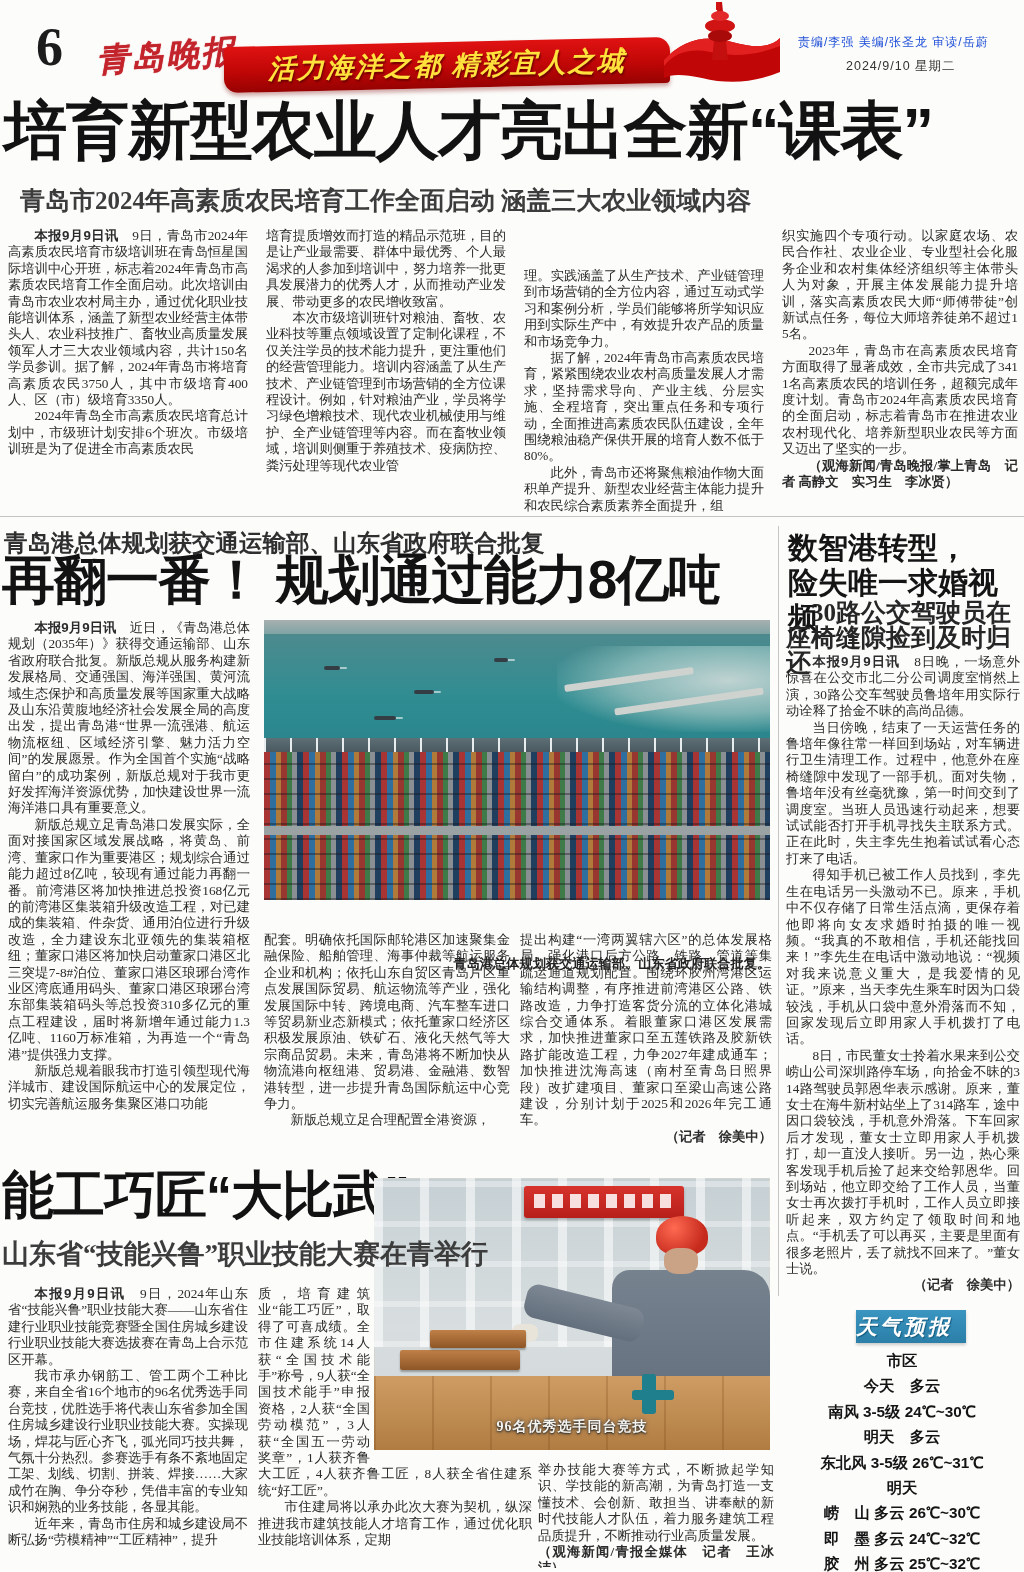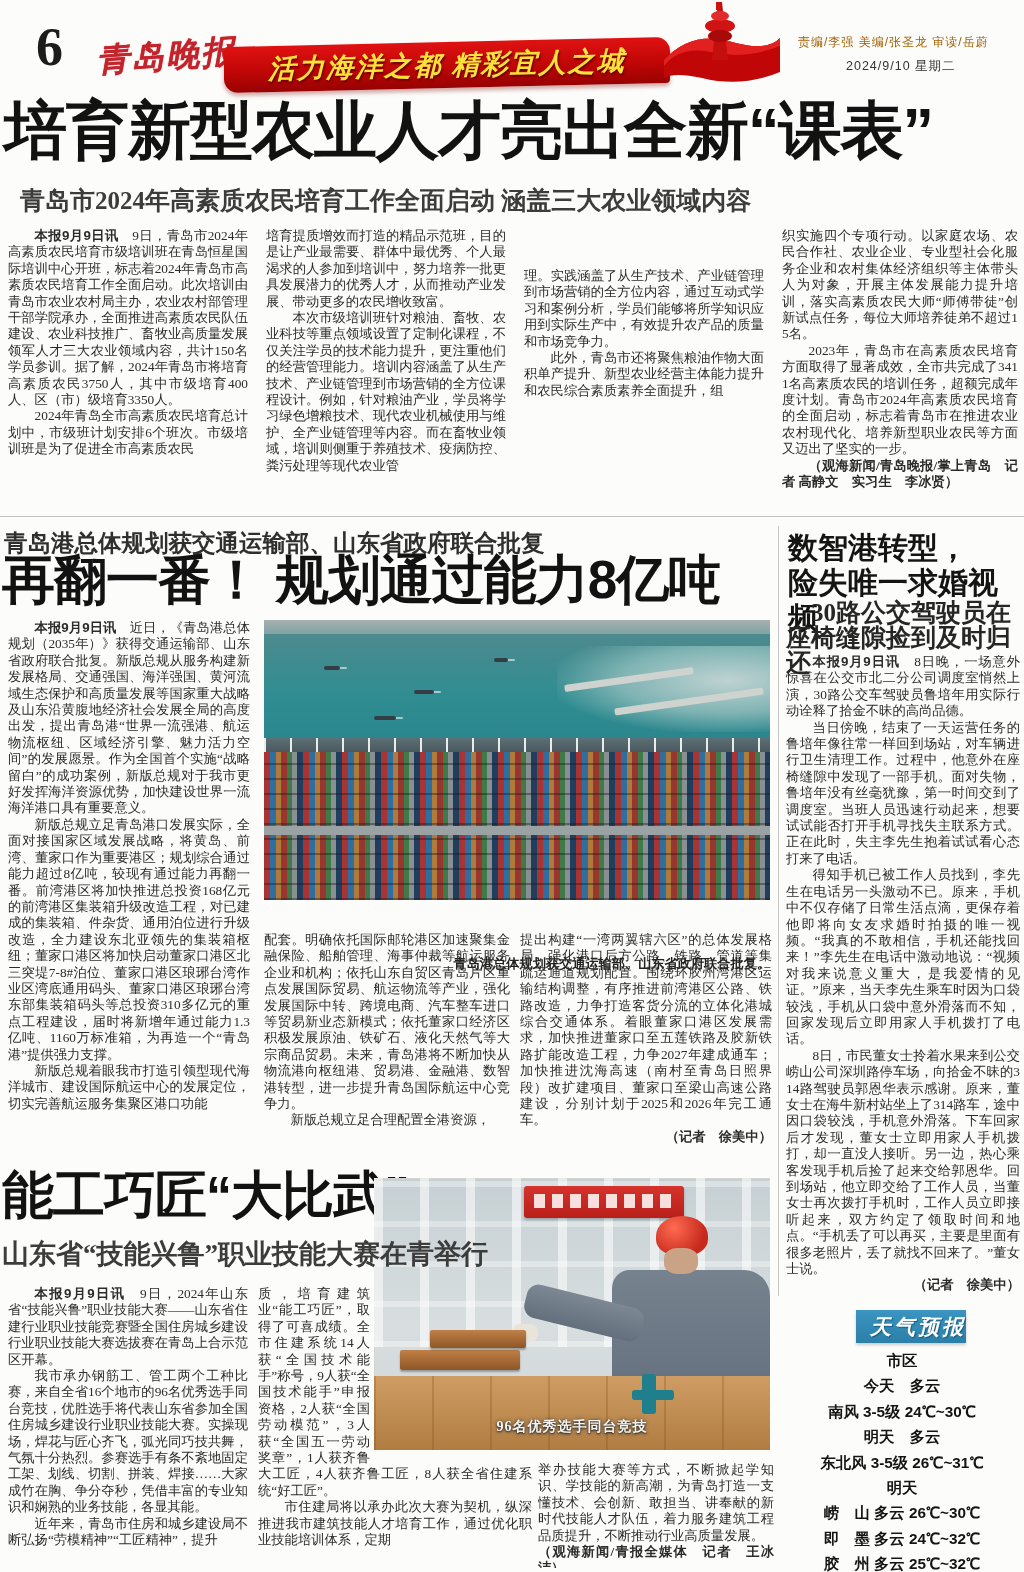--- a/index.html
+++ b/index.html
@@ -8,21 +8,21 @@
   .abs{position:absolute;}
   
   .pagenum{font-family:"Liberation Serif",serif;font-weight:700;font-size:54px;color:#1c1c1c;line-height:1;}
   .masthead{font-size:33px;font-weight:700;font-style:italic;color:#c3242c;transform:rotate(-4deg);
             letter-spacing:2px;text-shadow:0 0 1px #c3242c;}
   .ribbon{background:linear-gradient(180deg,#e01212 0%,#c00606 55%,#970202 100%);
           border-radius:4px 14px 4px 14px;transform:skewY(-1.3deg);
           display:flex;align-items:center;justify-content:center;box-shadow:0 3px 4px rgba(120,0,0,.35);}
   .ribbon span{font-family:"Liberation Sans",sans-serif;font-weight:900;font-style:italic;
           font-size:27px;color:#ffe23c;letter-spacing:2px;text-shadow:1px 2px 2px #6d0000;}
-  .credits{font-size:12px;color:#a16207;letter-spacing:1px;font-family:"Liberation Sans",sans-serif;}
+  .credits{font-size:12px;color:#1d4ed8;letter-spacing:1px;font-family:"Liberation Sans",sans-serif;}
   .dateline{font-size:12.5px;color:#333;letter-spacing:1px;font-family:"Liberation Sans",sans-serif;}
   
   .h-main{font-family:"Liberation Sans",sans-serif;font-weight:900;color:#121212;line-height:1.05;
           letter-spacing:-1px;white-space:nowrap;}
   .h-sub{font-family:"Liberation Serif",serif;font-weight:600;color:#3c3c3c;white-space:nowrap;}
   .kicker{font-family:"Liberation Serif",serif;font-weight:700;color:#2f2f2f;white-space:nowrap;}
   
   .col{font-size:13.3px;line-height:16.4px;text-align:justify;word-break:break-all;overflow:hidden;}
   .col p{margin:0;}
   .col p.ind{text-indent:2em;}
@@ -68,21 +68,21 @@
             background:repeating-linear-gradient(90deg,rgba(120,70,20,.25) 0 2px,rgba(0,0,0,0) 2px 58px),
                        linear-gradient(180deg,#cf9d63,#b07c42);}
   .pw-wood{position:absolute;background:linear-gradient(180deg,#c08048,#8e5626);border-radius:2px;box-shadow:0 2px 2px rgba(0,0,0,.3);}
   .pw-clamp{position:absolute;background:#1f7f8c;border-radius:3px;}
   .pw-cap{position:absolute;left:0;right:0;text-align:center;color:#f3f3ef;font-size:14px;font-weight:700;
           text-shadow:0 1px 2px #222,0 0 4px #444;letter-spacing:1px;}
   
   .h-right{font-family:"Liberation Sans",sans-serif;font-weight:900;font-size:30px;line-height:35px;color:#141414;}
   .h-right-sub{font-size:25px;line-height:25px;font-weight:600;color:#262626;text-indent:1em;}
   
-  .wx-title{background:linear-gradient(180deg,#3a95c0,#2b7fa8);display:flex;align-items:center;justify-content:flex-end;
+  .wx-title{background:linear-gradient(180deg,#3a95c0,#2b7fa8);display:flex;align-items:center;justify-content:flex-start;
             box-shadow:0 2px 3px rgba(0,0,0,.2);}
   .wx-title span{color:#fff;font-size:21px;font-weight:700;font-style:italic;letter-spacing:3px;
             font-family:"Liberation Serif",serif;text-shadow:1px 1px 1px #145b7e;}
   .wx-rows{text-align:center;font-weight:700;font-size:15.3px;line-height:25.4px;color:#141414;
            font-family:"Liberation Sans",sans-serif;}
   
   .wrapspacer{float:right;width:162px;height:166px;}
   .tower-svg{display:block;}
 </style>
 </head>
@@ -104,29 +104,30 @@
     <ellipse cx="58" cy="16" rx="9" ry="5" fill="#e22a2a"></ellipse>
     <rect x="54" y="2" width="4" height="8" fill="#d01414"></rect>
   </svg>
   <div class="abs credits" style="left:798px;top:34px;">责编/李强  美编/张圣龙  审读/岳蔚</div>
   <div class="abs dateline" style="left:846px;top:58px;">2024/9/10  星期二</div>
 
   <div class="abs h-main" style="left:4px;top:97px;font-size:63px;">培育新型农业人才亮出全新“课表”</div>
   <div class="abs h-sub" style="left:20px;top:184px;font-size:25px;">青岛市2024年高素质农民培育工作全面启动  涵盖三大农业领域内容</div>
 
   <div class="abs col" style="left:8px;top:228px;width:240px;height:283px;">
-    <p class="ind"><b class="lead">本报9月9日讯</b><span>　9日，青岛市2024年高素质农民培育市级培训班在青岛恒星国际培训中心开班，标志着2024年青岛市高素质农民培育工作全面启动。此次培训由青岛市农业农村局主办，农业农村部管理干部学院承办，全面推进高素质农民队伍建设、农业科技推广、畜牧业高质量发展领军人才三大农业领域内容，共计150名学员参训。据了解，2024年青岛市将培育高素质农民3750人，其中市级培育400人、区（市）级培育3350人。</span></p>
+    <p class="ind"><b class="lead">本报9月9日讯</b><span>　9日，青岛市2024年高素质农民培育市级培训班在青岛恒星国际培训中心开班，标志着2024年青岛市高素质农民培育工作全面启动。此次培训由青岛市农业农村局主办，通过优化职业技能培训体系，涵盖了新型农业经营主体带头人、农业科技推广、畜牧业高质量发展领军人才三大农业领域内容，共计150名学员参训。据了解，2024年青岛市将培育高素质农民3750人，其中市级培育400人、区（市）级培育3350人。</span></p>
     <p class="ind">2024年青岛全市高素质农民培育总计划中，市级班计划安排6个班次。市级培训班是为了促进全市高素质农民</p>
   </div>
   <div class="abs col" style="left:266px;top:228px;width:240px;height:283px;">
     <p>培育提质增效而打造的精品示范班，目的是让产业最需要、群体中最优秀、个人最渴求的人参加到培训中，努力培养一批更具发展潜力的优秀人才，从而推动产业发展、带动更多的农民增收致富。</p>
     <p class="ind">本次市级培训班针对粮油、畜牧、农业科技等重点领域设置了定制化课程，不仅关注学员的技术能力提升，更注重他们的经营管理能力。培训内容涵盖了从生产技术、产业链管理到市场营销的全方位课程设计。例如，针对粮油产业，学员将学习绿色增粮技术、现代农业机械使用与维护、全产业链管理等内容。而在畜牧业领域，培训则侧重于养殖技术、疫病防控、粪污处理等现代农业管</p>
   </div>
   <div class="abs col" style="left:524px;top:228px;width:240px;height:283px;margin-top:40px;">
     <p>理。实践涵盖了从生产技术、产业链管理到市场营销的全方位内容，通过互动式学习和案例分析，学员们能够将所学知识应用到实际生产中，有效提升农产品的质量和市场竞争力。</p>
+    <p class="ind">据了解，2024年青岛市高素质农民培育，紧紧围绕农业农村高质量发展人才需求，坚持需求导向、产业主线、分层实施、全程培育，突出重点任务和专项行动，全面推进高素质农民队伍建设，全年围绕粮油稳产保供开展的培育人数不低于80%。</p>
     <p class="ind">此外，青岛市还将聚焦粮油作物大面积单产提升、新型农业经营主体能力提升和农民综合素质素养全面提升，组</p>
   </div>
   <div class="abs col" style="left:782px;top:228px;width:236px;height:283px;">
     <p>织实施四个专项行动。以家庭农场、农民合作社、农业企业、专业型社会化服务企业和农村集体经济组织等主体带头人为对象，开展主体发展能力提升培训，落实高素质农民大师“师傅带徒”创新试点任务，每位大师培养徒弟不超过15名。</p>
     <p class="ind">2023年，青岛市在高素质农民培育方面取得了显著成效，全市共完成了3411名高素质农民的培训任务，超额完成年度计划。青岛市2024年高素质农民培育的全面启动，标志着青岛市在推进农业农村现代化、培养新型职业农民等方面又迈出了坚实的一步。</p>
     <p class="ind byline">（观海新闻/青岛晚报/掌上青岛　记者 高静文　实习生　李冰贤）</p>
   </div>
 
   <div class="abs rule-h" style="left:0;top:516px;width:1024px;"></div>
   <div class="abs rule-v" style="left:778px;top:526px;height:770px;"></div>

